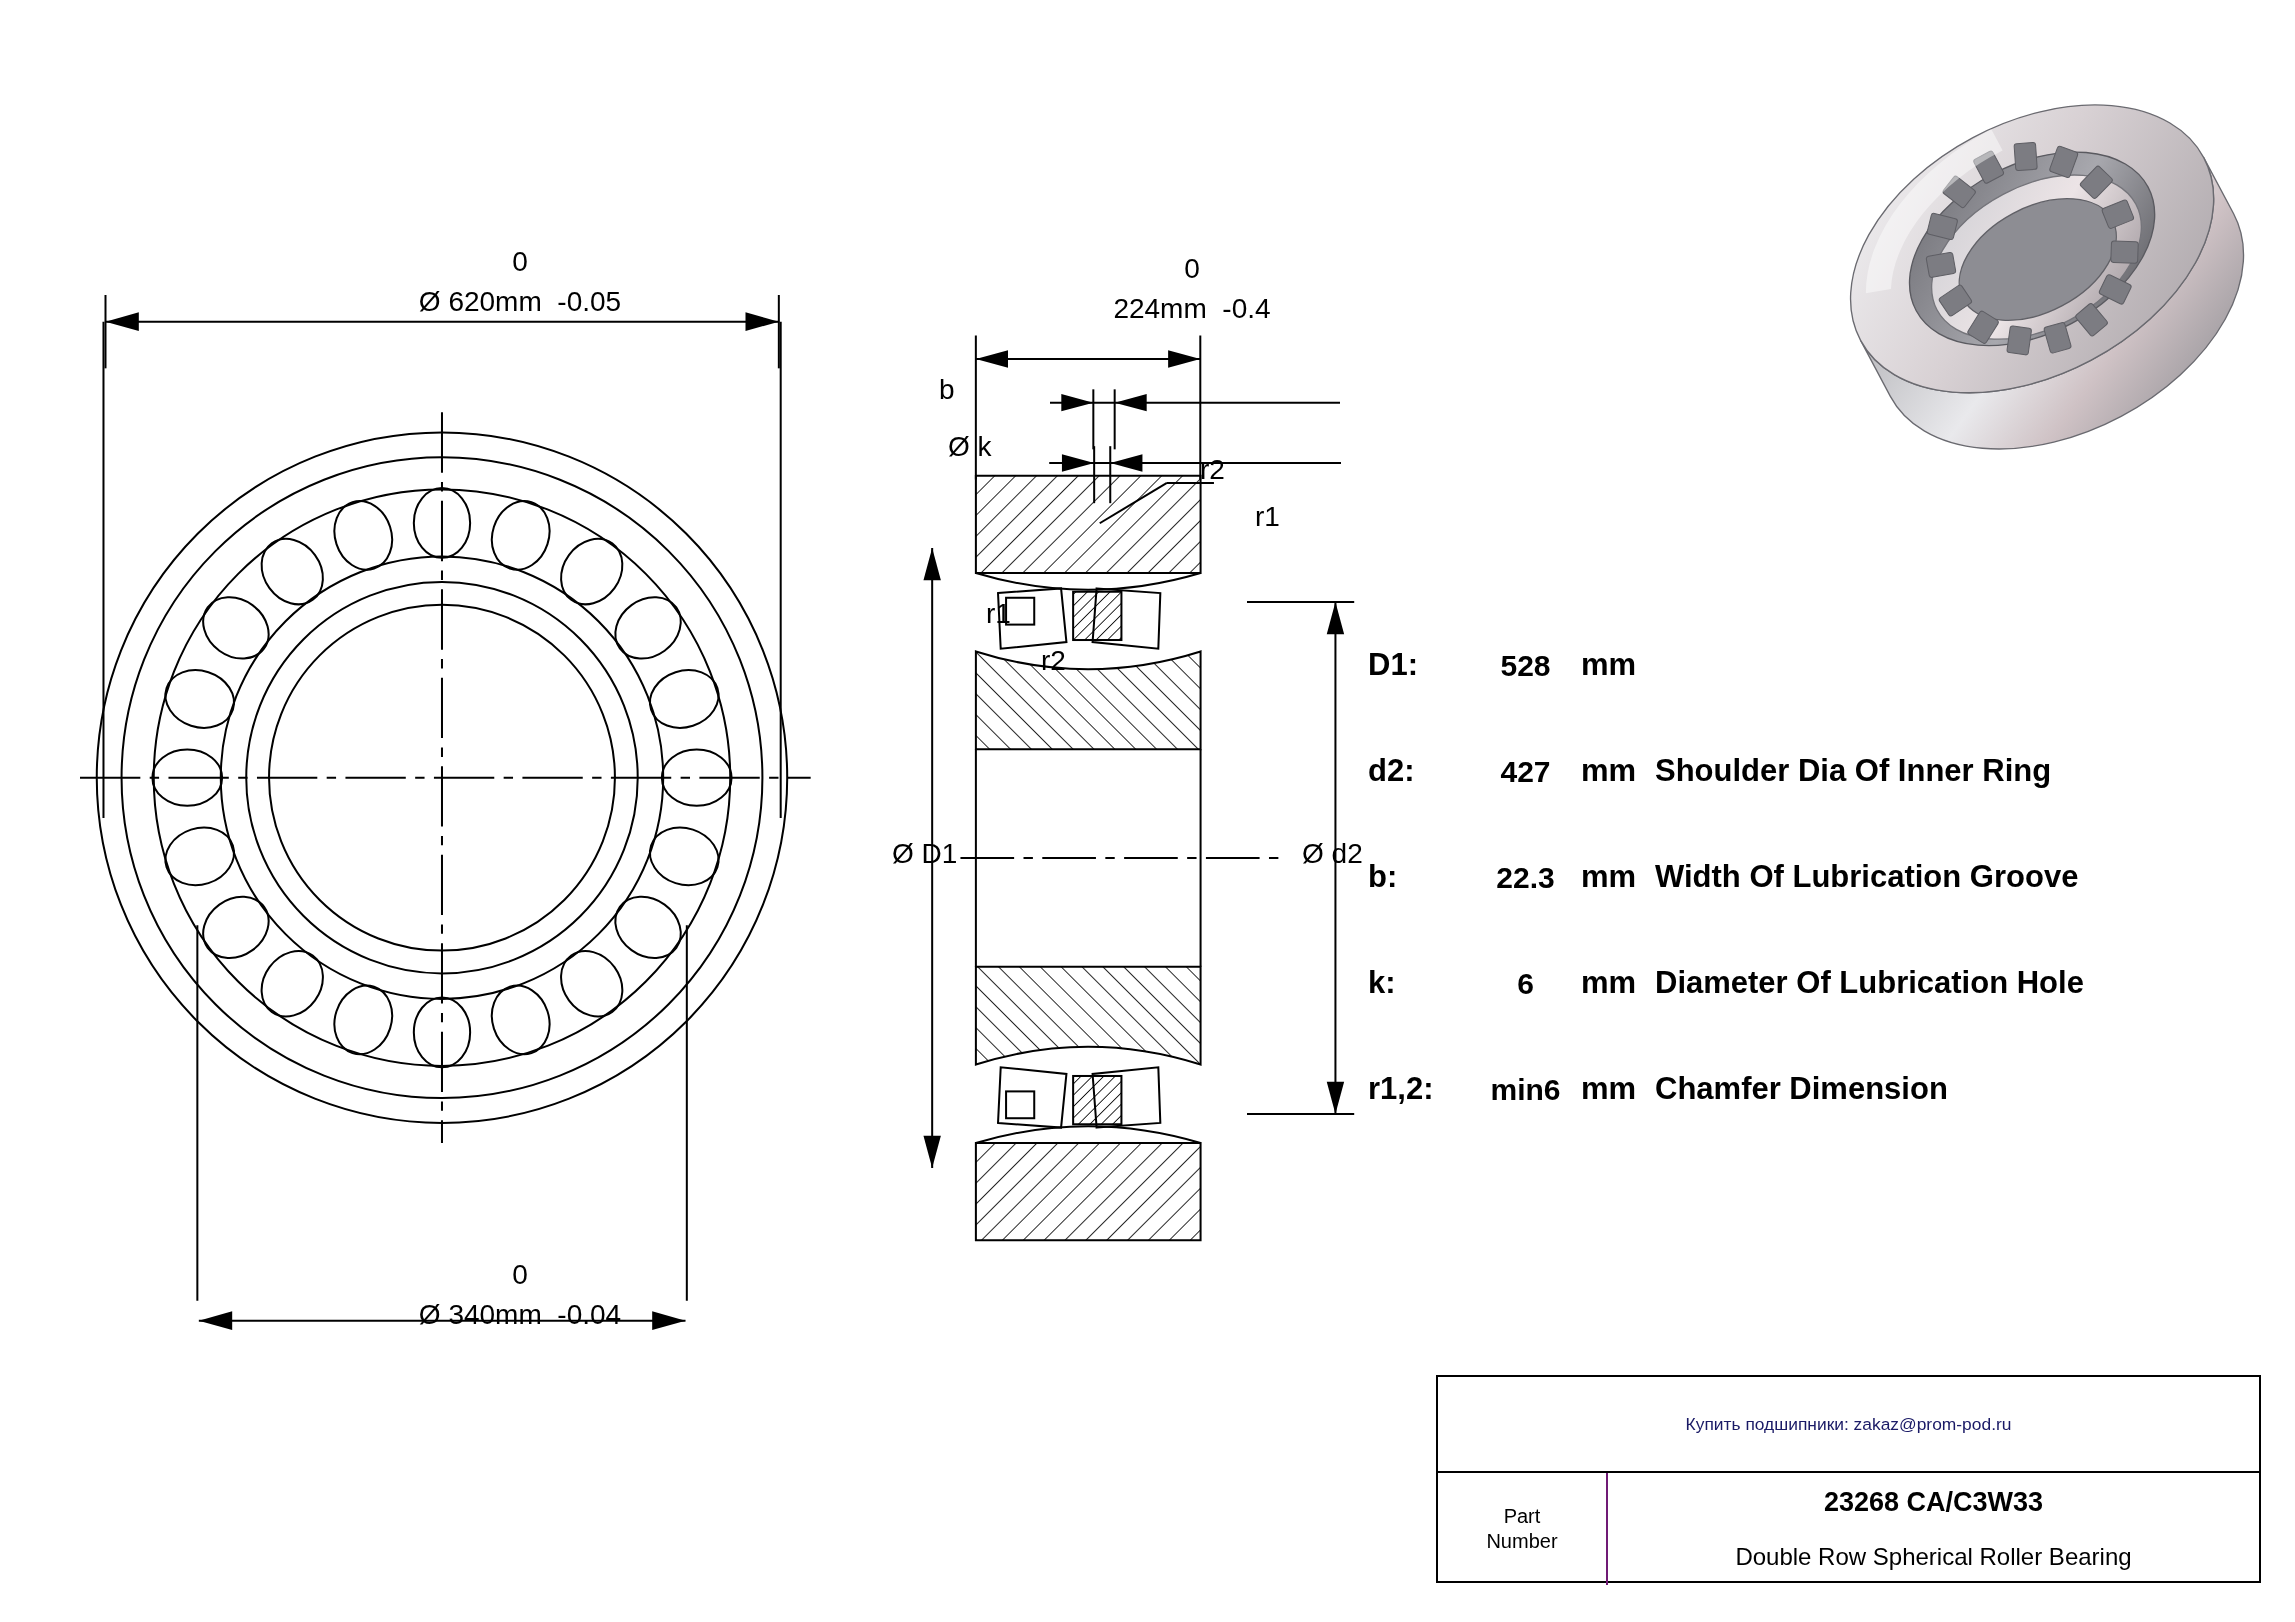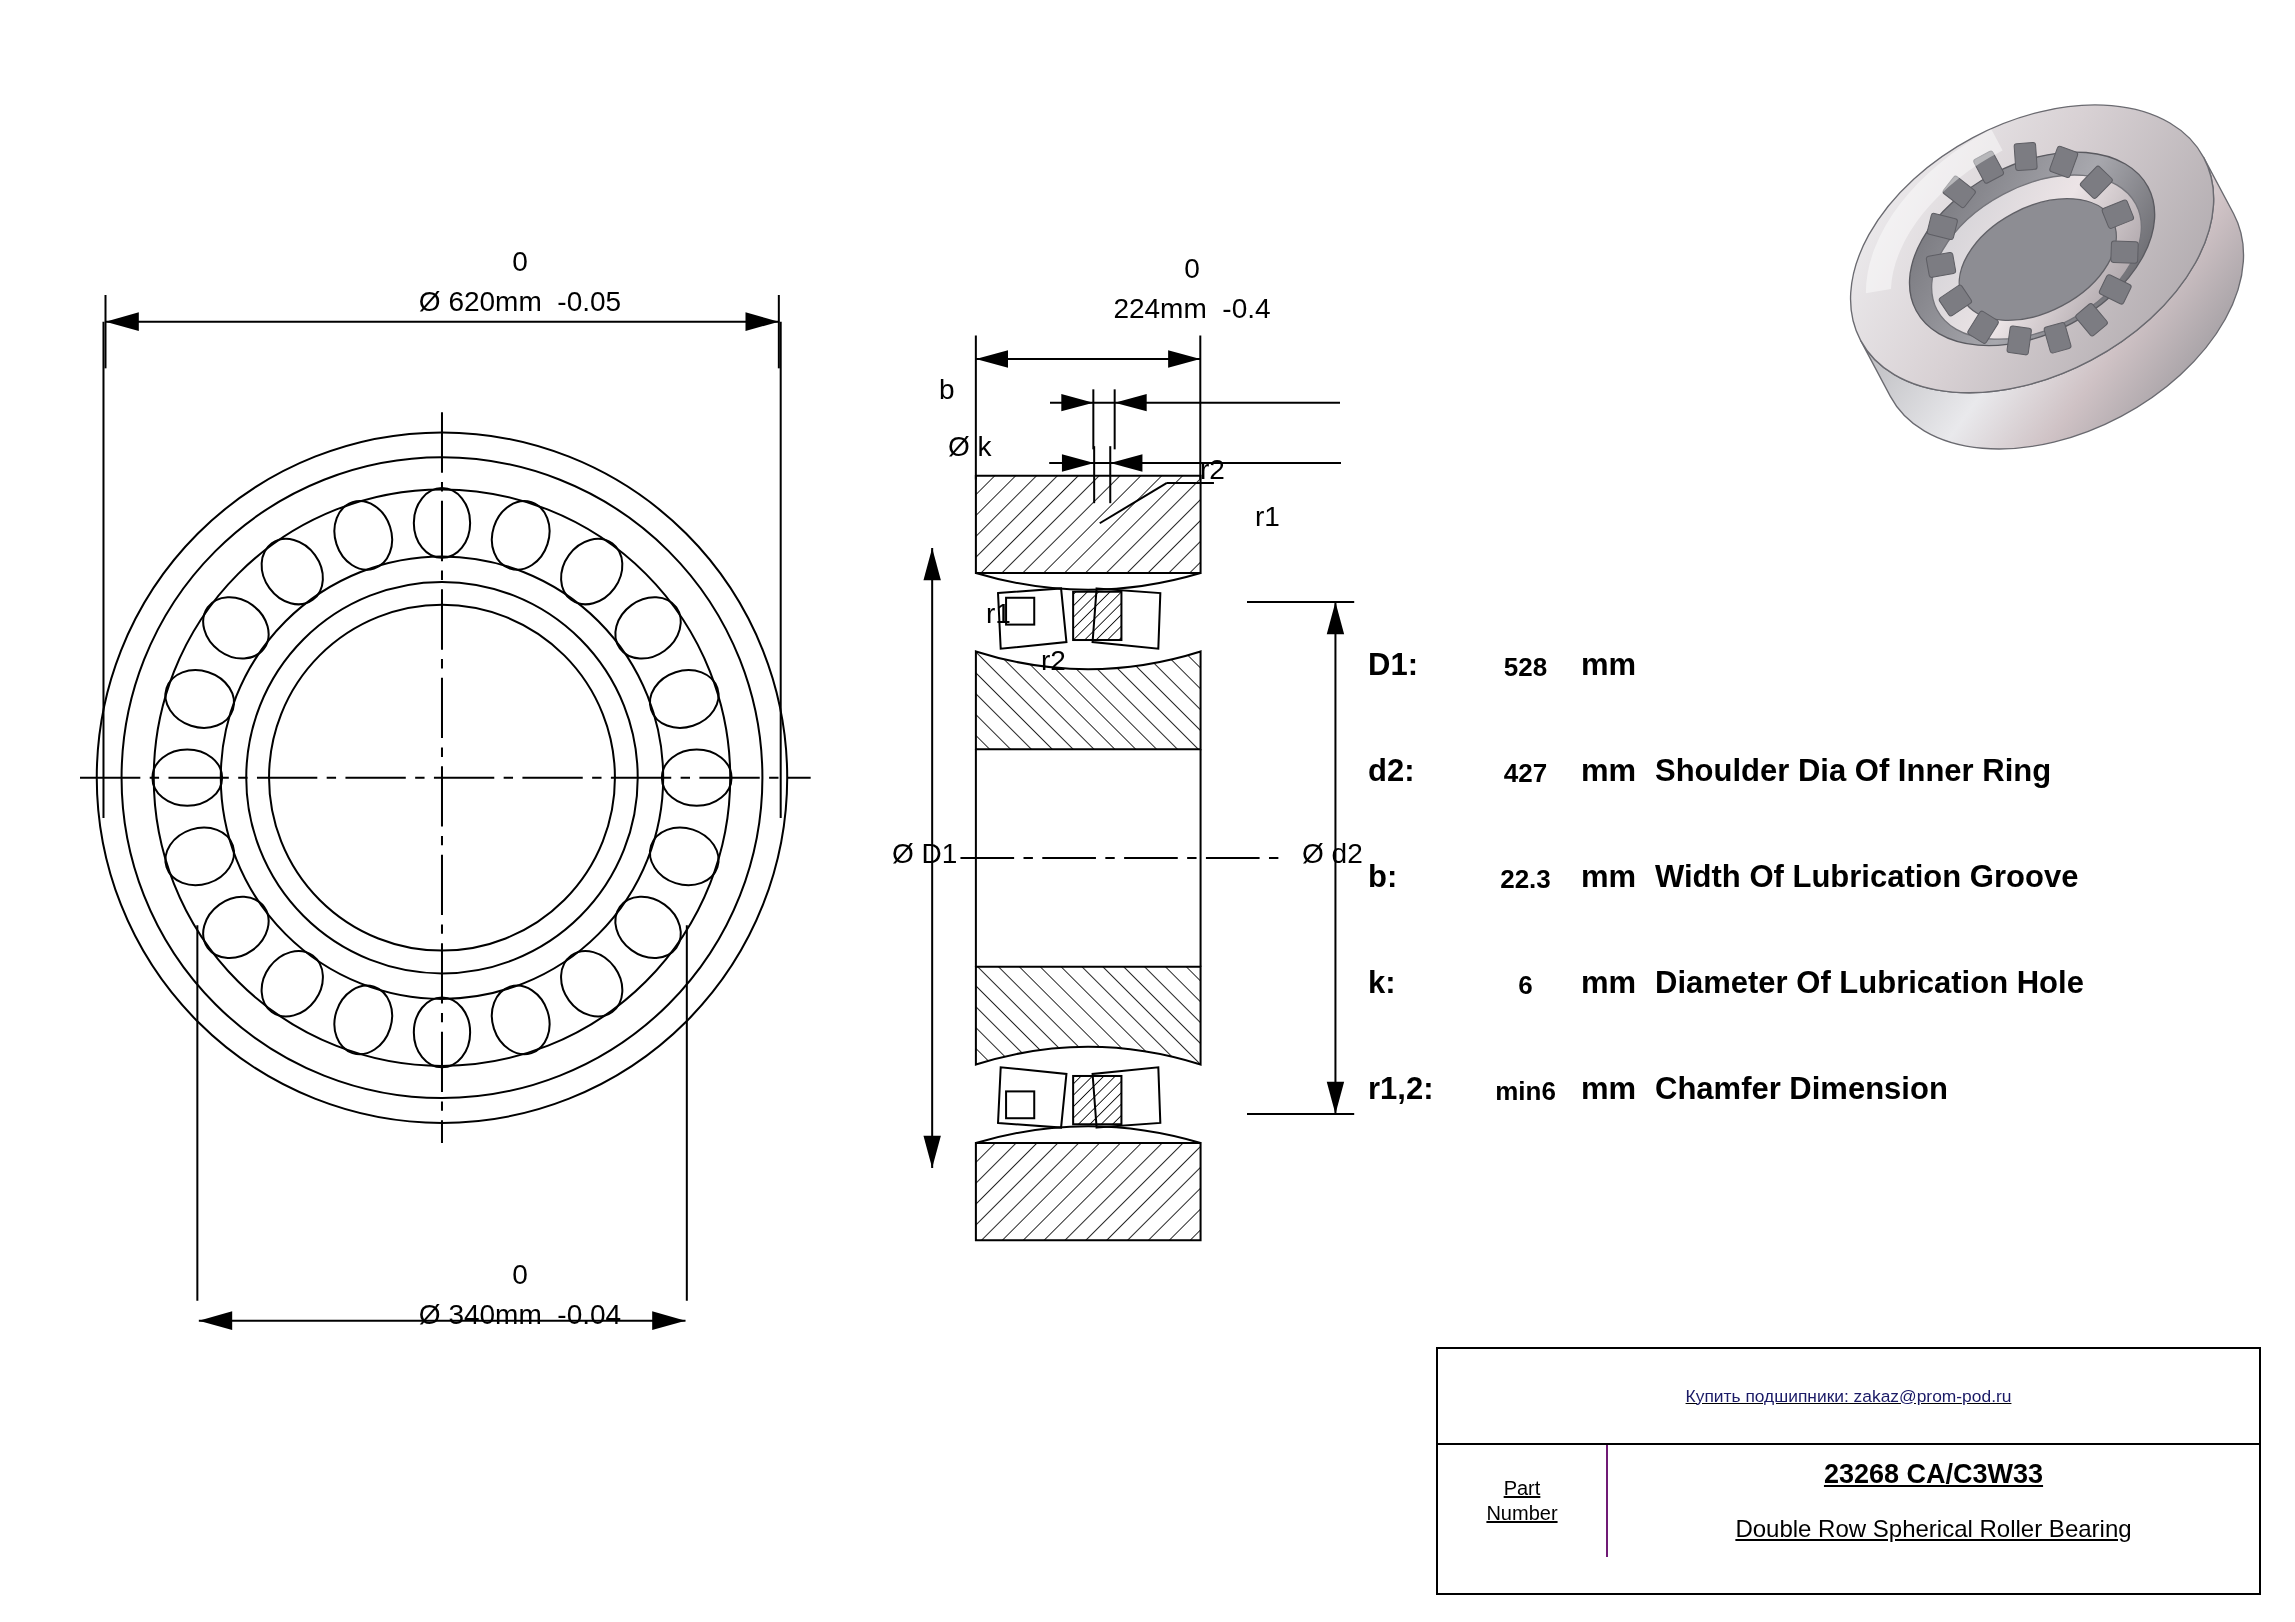--- a/index.html
+++ b/index.html
@@ -52,45 +52,44 @@
   }
   .spec-sym {
     width: 114px;
     text-align: left;
     font-size: 31px;
     font-weight: bold;
   }
   .spec-val {
     width: 87px;
     text-align: center;
-    font-size: 26px;
+    font-size: 30px;
     font-weight: bold;
   }
   .spec-unit {
     width: 74px;
     text-align: left;
     font-size: 31px;
     font-weight: bold;
     padding-left: 12px;
   }
   .spec-desc {
     font-size: 31px;
     font-weight: bold;
   }
 
   
   #title-block {
     position: absolute;
     left: 1436px;
-    top: 1347px;
+    top: 1375px;
     width: 825px;
-    height: 248px;
+    height: 208px;
     border: 2px solid #000;
     box-sizing: border-box;
-    text-decoration: underline;
   }
   #title-block .tb-top {
     height: 94px;
     border-bottom: 2px solid #000;
     display: flex;
     align-items: center;
     justify-content: center;
   }
   #title-block .tb-bottom {
     height: 112px;

